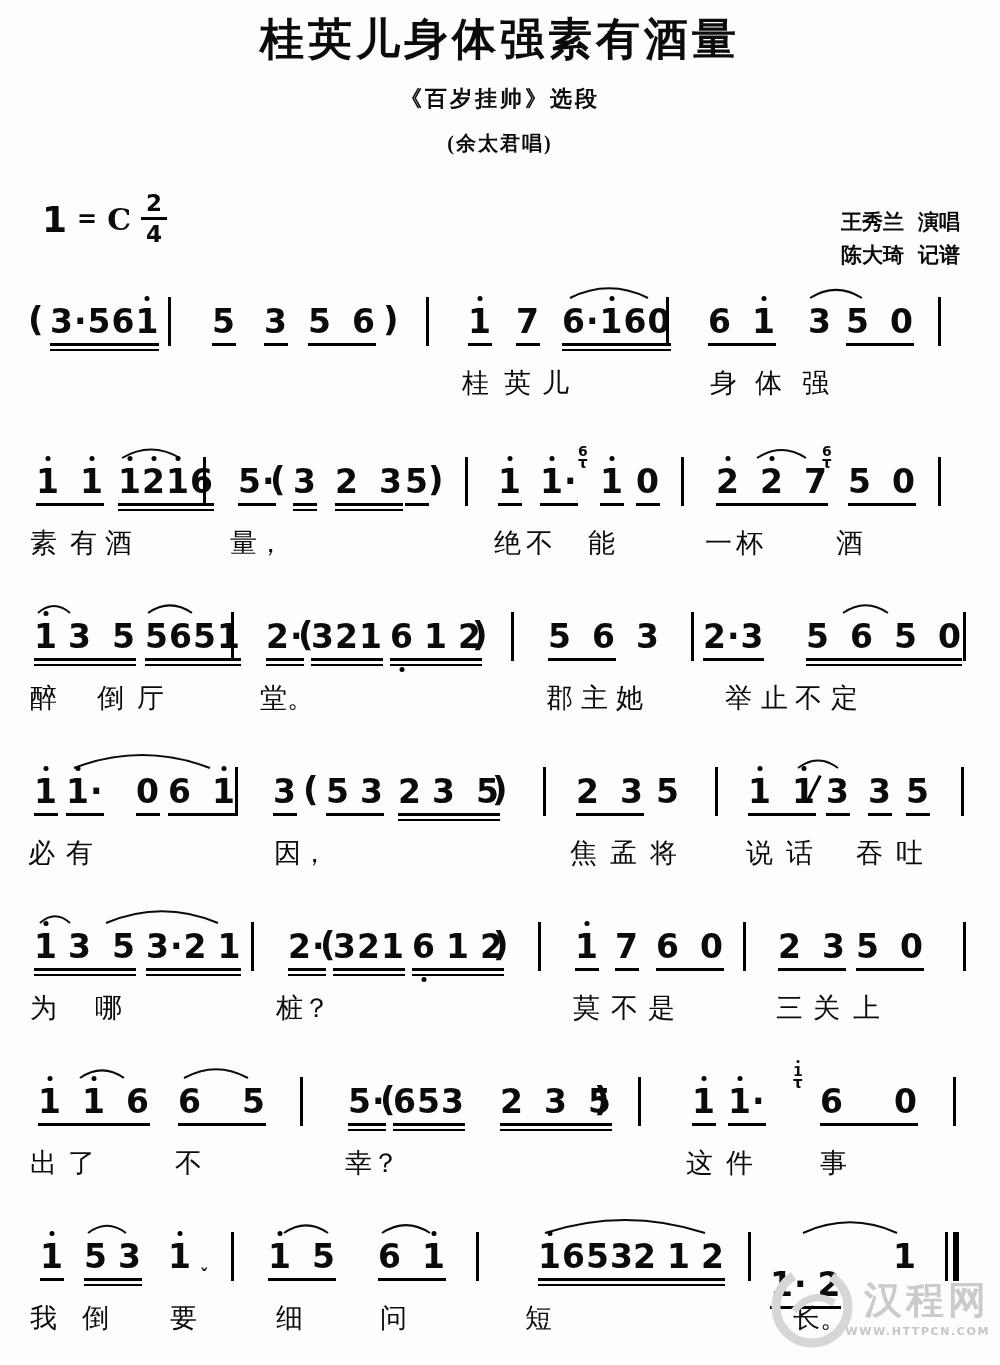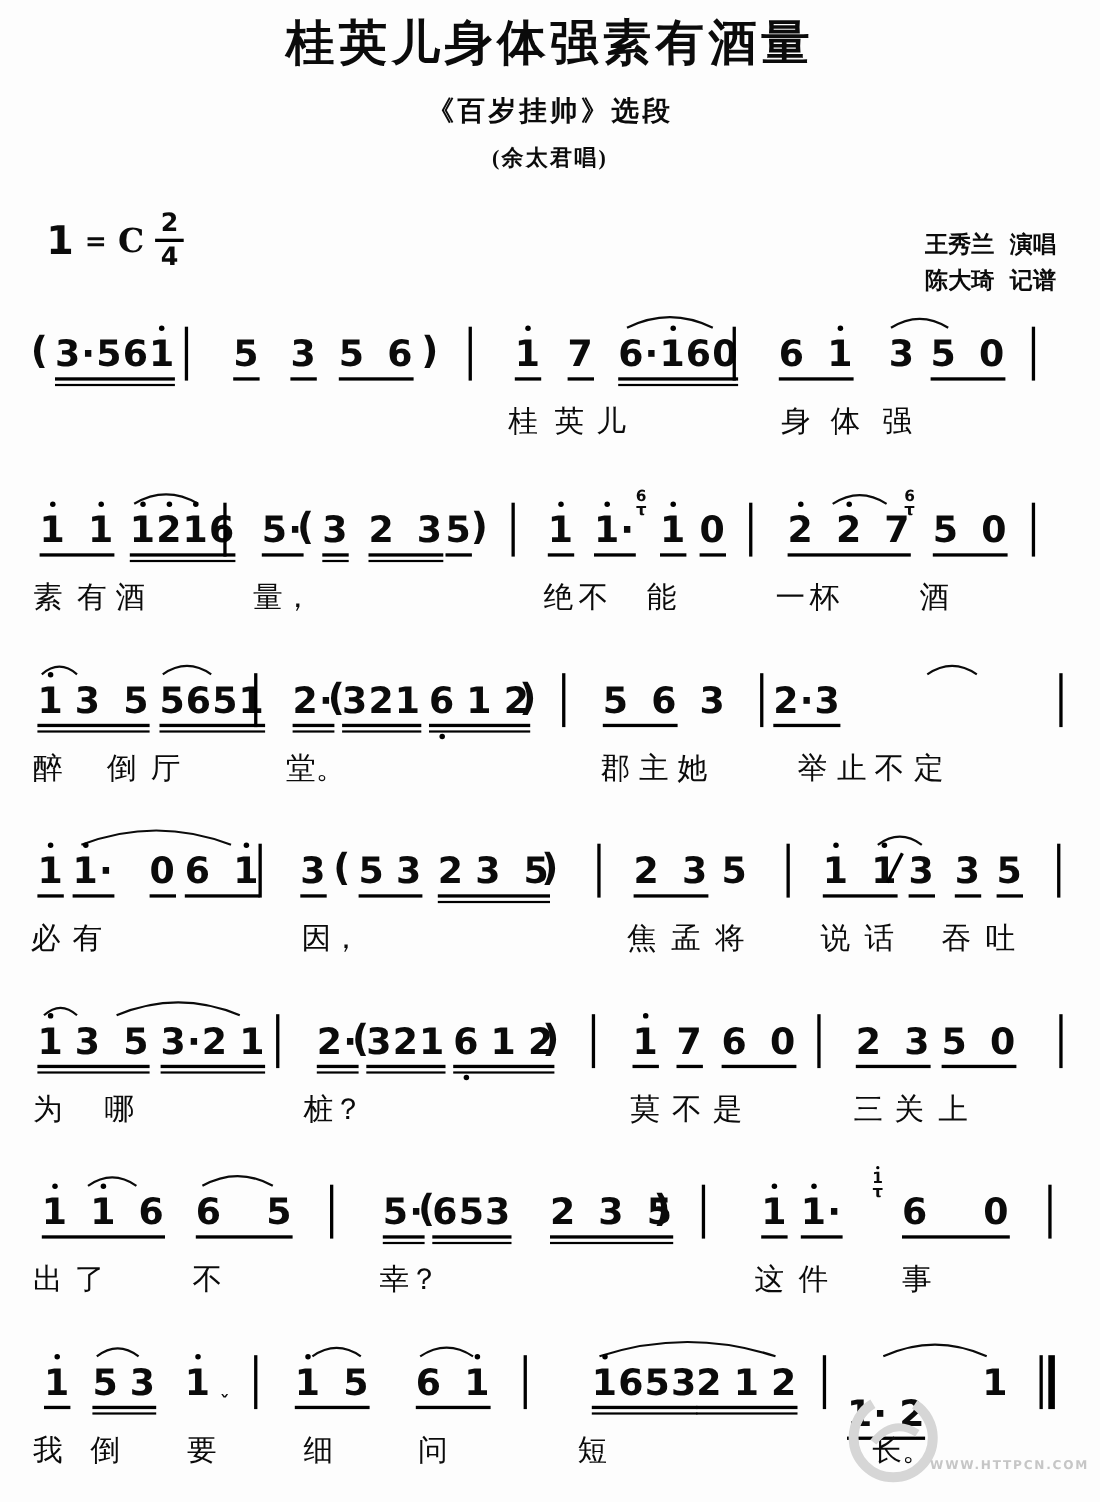--- a/index.html
+++ b/index.html
@@ -1,20 +1,20 @@
 <!DOCTYPE html>
 <html><head>
 <meta charset="utf-8">
 <style>
   html,body{margin:0;padding:0;}
   body{width:1000px;height:1365px;position:relative;background:#fdfdfd;color:#0b0b0b;
        font-family:"DejaVu Sans",sans-serif;overflow:hidden;}
   .centered{position:absolute;left:0;width:100%;text-align:center;}
   .title{top:10px;font-size:44px;font-weight:900;letter-spacing:4px;font-family:"DejaVu Sans",sans-serif;}
-  .subtitle{top:84px;font-size:25px;font-weight:bold;letter-spacing:3px;font-family:Liberation Serif, serif;}
+  .subtitle{top:84px;font-size:22px;font-weight:bold;letter-spacing:3px;font-family:Liberation Serif, serif;}
   .attribution{top:130px;font-size:20px;font-weight:bold;letter-spacing:2px;font-family:"Liberation Serif",serif;}
   .keyblock{position:absolute;left:42px;top:192px;display:flex;align-items:center;gap:10px;font-weight:bold;}
   .key-one{font-size:36px;}
   .key-eq{font-size:24px;}
   .key-letter{font-size:30px;font-family:"DejaVu Serif",serif;}
   .meter{display:flex;flex-direction:column;align-items:center;font-size:23px;line-height:1;font-weight:bold;}
   .meter .num{padding:0 5px 2px 5px;}
   .meter .den{border-top:3px solid #000;padding:3px 5px 0 5px;}
   .credits{position:absolute;right:40px;top:206px;font-size:21px;font-weight:bold;
            font-family:"Liberation Serif",serif;line-height:1.55;text-align:left;}
@@ -152,20 +152,21 @@
       <div class="note" style="left: 266px;"><span class="ch">2</span><span class="ch">·</span><div class="ul" style="top: 41px;"></div><div class="ul" style="top: 46.5px;"></div></div>
       <div class="paren" style="left: 298px;">(</div>
       <div class="note" style="left: 311px;"><span class="ch">3</span><span class="ch">2</span><span class="ch">1</span><div class="ul" style="top: 41px;"></div><div class="ul" style="top: 46.5px;"></div></div>
       <div class="note" style="left: 390px;"><span class="ch lo">6</span><span class="sp"></span><span class="ch">1</span><span class="sp"></span><span class="ch">2</span><div class="ul" style="top: 41px;"></div><div class="ul" style="top: 46.5px;"></div></div>
       <div class="paren" style="left: 472px;">)</div>
       <div class="bar" style="left: 511px;"></div>
       <div class="note" style="left: 548px;"><span class="ch">5</span><span class="sp"></span><span class="sp"></span><span class="ch">6</span><div class="ul" style="top: 41px;"></div></div>
       <div class="note" style="left: 636px;"><span class="ch">3</span></div>
       <div class="bar" style="left: 691px;"></div>
       <div class="note" style="left: 703px;"><span class="ch">2</span><span class="ch">·</span><span class="ch">3</span><div class="ul" style="top: 41px;"></div></div>
+      <div class="note" style="left: 806px;"><span class="ch">5</span><span class="sp"></span><span class="sp"></span><span class="ch">6</span><span class="sp"></span><span class="sp"></span><span class="ch">5</span><span class="sp"></span><span class="sp"></span><span class="ch">0</span><div class="ul" style="top: 41px;"></div><div class="ul" style="top: 46.5px;"></div></div>
       <div class="bar" style="left: 963px;"></div>
       <div class="lyr" style="left: 30px;">醉</div>
       <div class="lyr" style="left: 97px;">倒</div>
       <div class="lyr" style="left: 137px;">厅</div>
       <div class="lyr" style="left: 260px;">堂。</div>
       <div class="lyr" style="left: 546px;">郡</div>
       <div class="lyr" style="left: 581px;">主</div>
       <div class="lyr" style="left: 616px;">她</div>
       <div class="lyr" style="left: 725px;">举</div>
       <div class="lyr" style="left: 761px;">止</div>
@@ -299,14 +300,15 @@
       <div class="lyr" style="left: 525px;">短</div>
       <div class="lyr" style="left: 793px;">长。</div>
     </div>
   </div>
 
 <div class="watermark">
   <svg class="wm-logo" width="96" height="96" viewBox="0 0 96 96">
     <circle cx="48" cy="48" r="36" fill="none" stroke="#d6d6d6" stroke-width="9" stroke-dasharray="150 40"></circle>
     <path d="M30 52 Q48 30 70 44" fill="none" stroke="#d6d6d6" stroke-width="7"></path>
   </svg>
+  <div class="wm-name">汉程网</div>
   <div class="wm-url">WWW.HTTPCN.COM</div>
 </div>
 
 </body></html>

